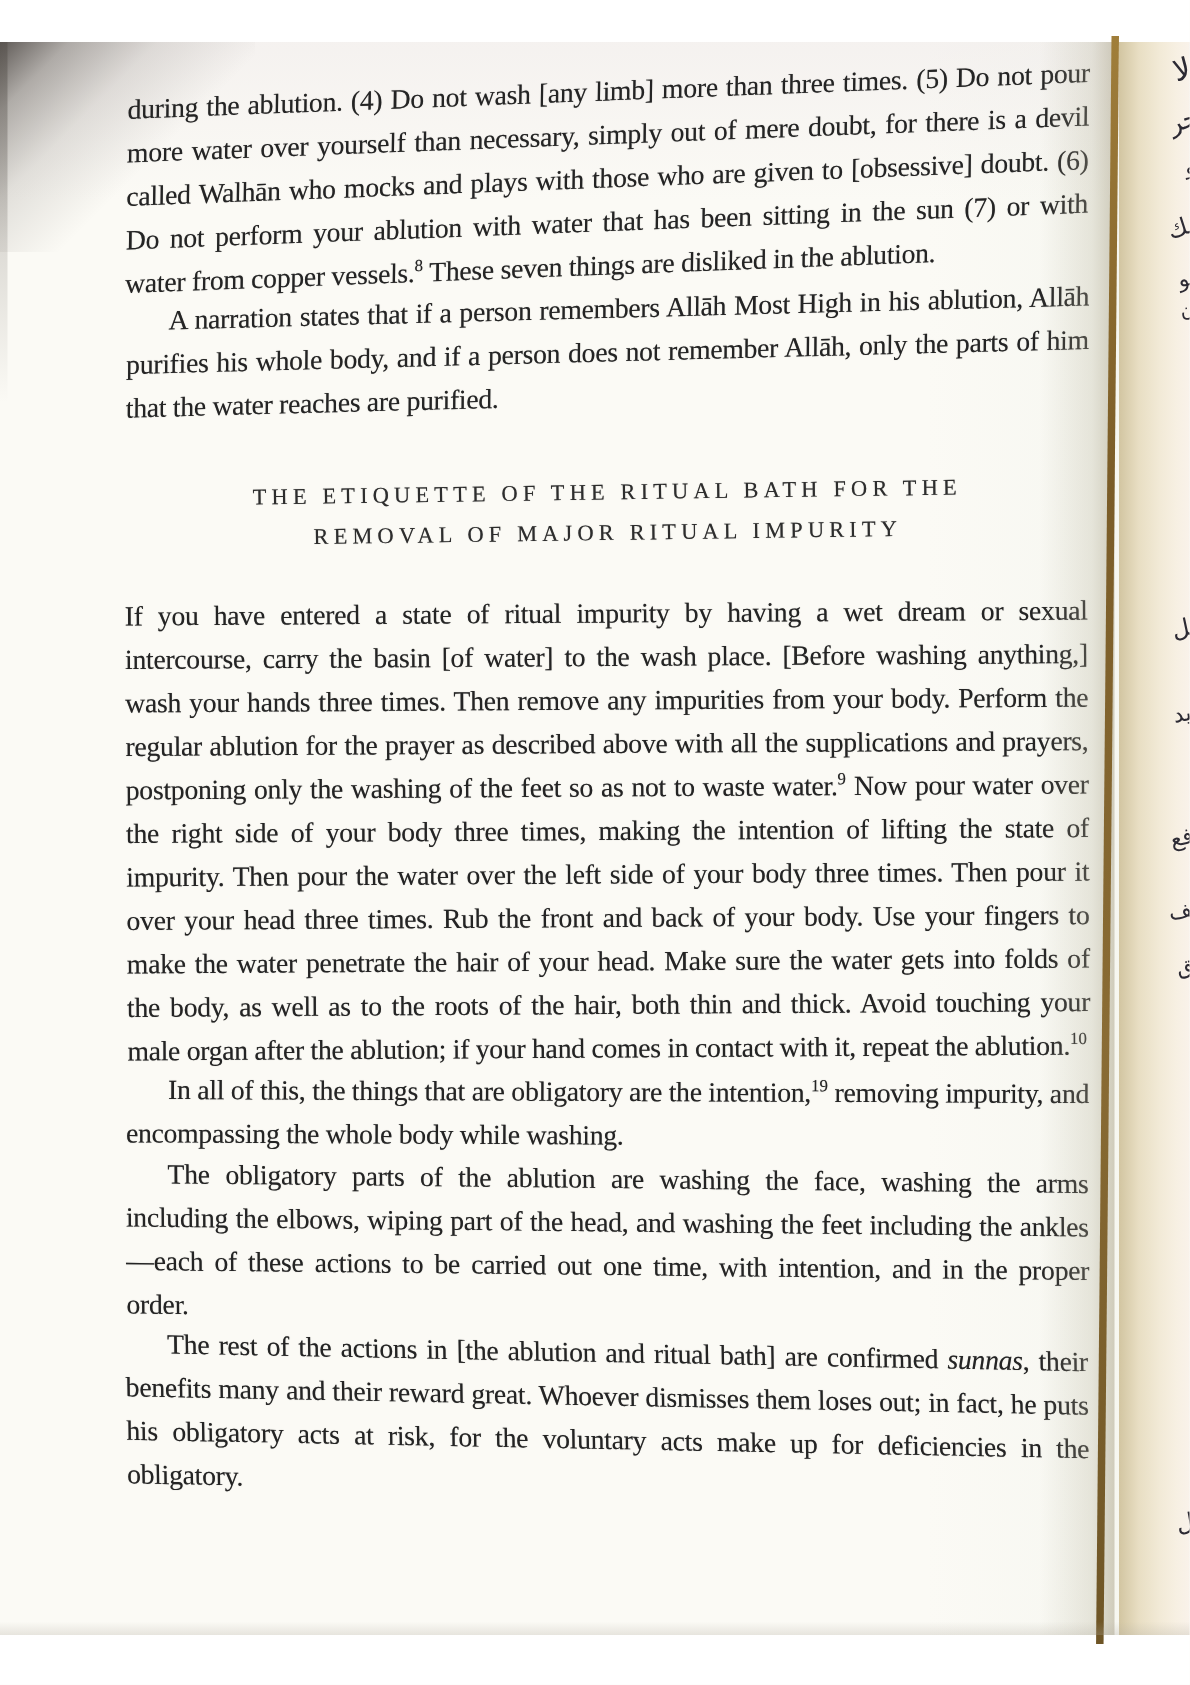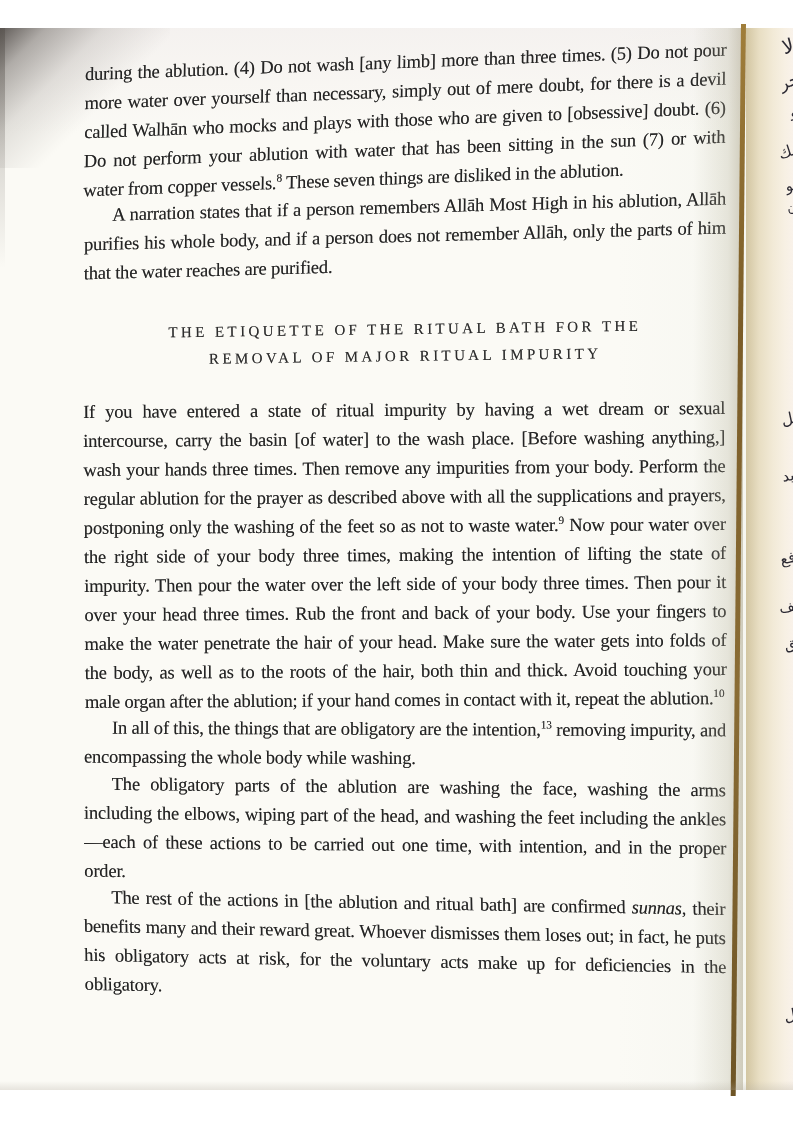--- a/index.html
+++ b/index.html
@@ -120,21 +120,21 @@
 
     <p class="body-para indent" style="transform: rotate(-1.5deg) skewX(-2deg);"><span>A narration states that if a person remembers Allāh Most High in his ablution, Allāh purifies his whole body, and if a person does not remember Allāh, only the parts of him that the water reaches are purified.</span></p>
 
     <div class="section-heading" style="transform: rotate(-0.8deg);">
       <div>THE ETIQUETTE OF THE RITUAL BATH FOR THE</div>
       <div>REMOVAL OF MAJOR RITUAL IMPURITY</div>
     </div>
 
     <p class="body-para" style="transform: rotate(-0.35deg);"><span>If you have entered a state of ritual impurity by having a wet dream or sexual intercourse, carry the basin [of water] to the wash place. [Before washing anything,] wash your hands three times. Then remove any impurities from your body. Perform the regular ablution for the prayer as described above with all the supplications and prayers, postponing only the washing of the feet so as not to waste water.</span><sup>9</sup><span> Now pour water over the right side of your body three times, making the intention of lifting the state of impurity. Then pour the water over the left side of your body three times. Then pour it over your head three times. Rub the front and back of your body. Use your fingers to make the water penetrate the hair of your head. Make sure the water gets into folds of the body, as well as to the roots of the hair, both thin and thick. Avoid touching your male organ after the ablution; if your hand comes in contact with it, repeat the ablution.</span><sup>10</sup></p>
 
-    <p class="body-para indent" style="transform: rotate(0.25deg);"><span>In all of this, the things that are obligatory are the intention,</span><sup>13</sup><span> removing impurity, and encompassing the whole body while washing.</span></p>
+    <p class="body-para indent" style="transform: rotate(0.25deg);"><span>In all of this, the things that are obligatory are the intention,</span><sup>19</sup><span> removing impurity, and encompassing the whole body while washing.</span></p>
 
     <p class="body-para indent" style="transform: rotate(0.6deg) skewX(1deg);"><span>The obligatory parts of the ablution are washing the face, washing the arms including the elbows, wiping part of the head, and washing the feet including the ankles—each of these actions to be carried out one time, with intention, and in the proper order.</span></p>
 
     <p class="body-para indent" style="transform: rotate(1.1deg) skewX(2deg);"><span>The rest of the actions in [the ablution and ritual bath] are confirmed </span><i>sunnas</i><span>, their benefits many and their reward great. Whoever dismisses them loses out; in fact, he puts his obligatory acts at risk, for the voluntary acts make up for deficiencies in the obligatory.</span></p>
   </div>
 
   <div class="gutter-shade"></div>
   <div class="page-edge-line"></div>
   <div class="next-page-strip">
       <span class="arabic-frag" style="top: 5px; right: -10px; font-size: 20px; transform: rotate(-15deg);">ولا</span>

